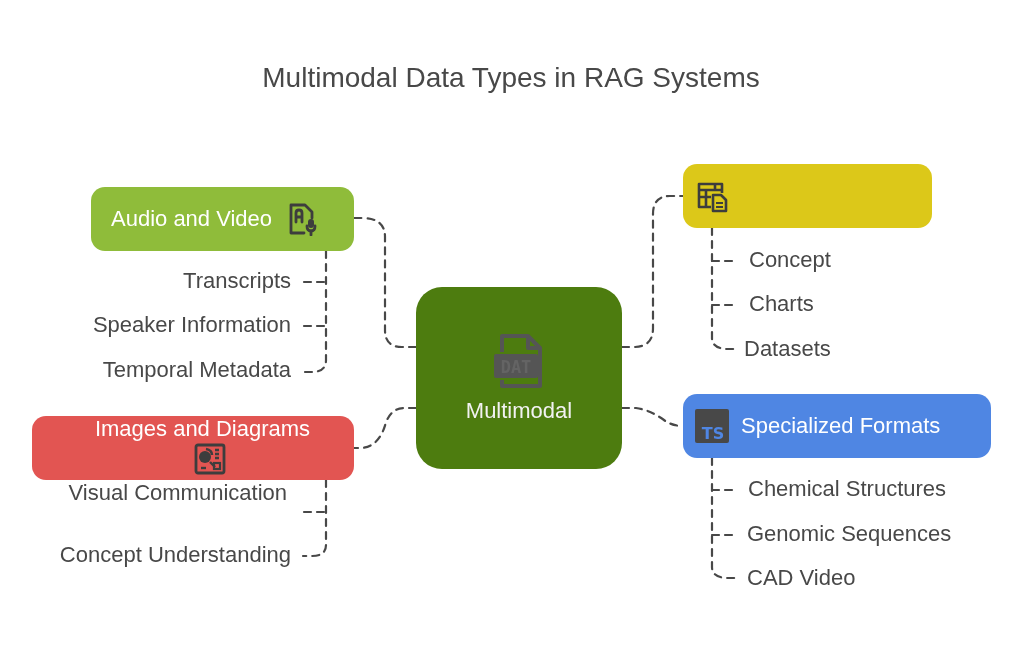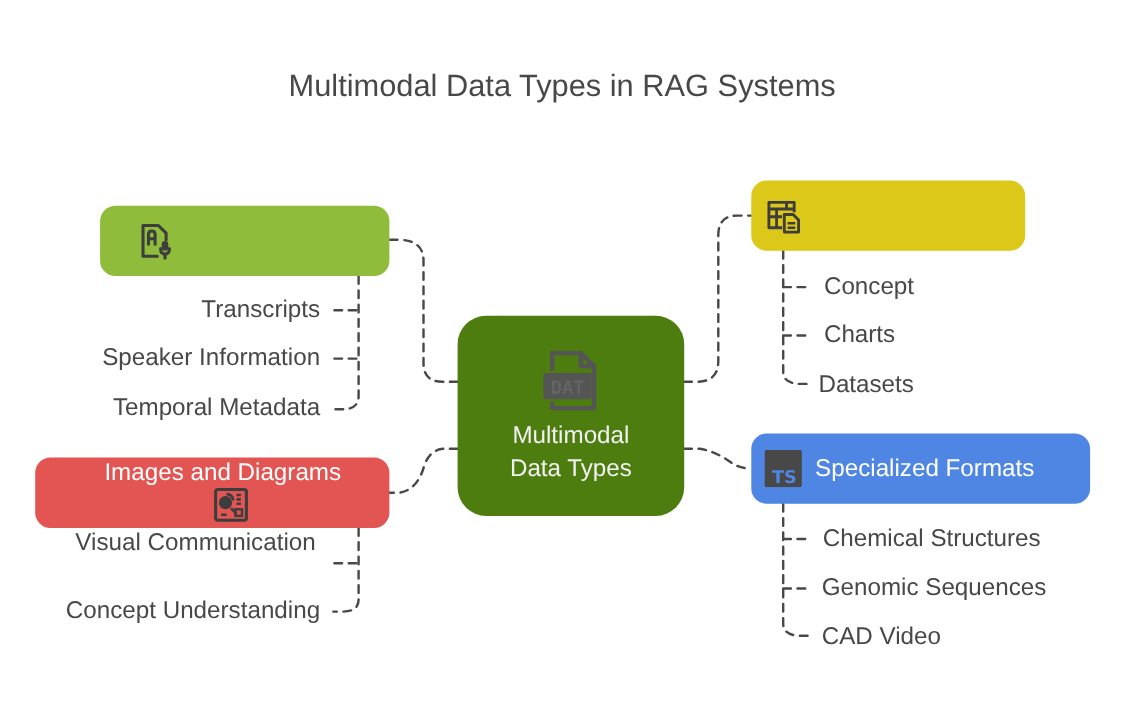--- a/index.html
+++ b/index.html
@@ -62,25 +62,25 @@
   <svg class="icon" viewBox="0 0 62 62">
     <g fill="none" stroke="#555555" stroke-width="4" stroke-linejoin="round">
       <path d="M14 22 V6 H40 L52 18 V56 H14 V50"></path>
       <path d="M40 6 V18 H52"></path>
     </g>
     <rect x="6" y="24" width="44" height="24" rx="2" fill="#555555"></rect>
     <text x="28" y="43" text-anchor="middle" font-family="DejaVu Sans Mono, monospace" font-size="17" font-weight="bold" fill="#646464">DAT</text>
   </svg>
   <div class="label">
     <div>Multimodal</div>
-    <div>Data Types</div>
   </div>
 </div>
 
 <div class="node n-audio">
+  <span class="txt">Audio and Video</span>
   <svg class="ico" viewBox="0 0 34 34">
     <g fill="none" stroke="#3d3d3d" stroke-width="2.8" stroke-linejoin="round" stroke-linecap="round">
       <path d="M18 31 H5 V3 H19 L26 10 V16"></path>
       <path d="M10 20 V11 Q10 8 13 8 Q16 8 16 11 V20 M10 15 H16"></path>
       <path d="M21 24 Q21 29 25 29 Q29 29 29 24"></path>
       <path d="M25 29 V33"></path>
     </g>
     <rect x="22" y="17" width="6" height="9" rx="3" fill="#3d3d3d"></rect>
   </svg>
 </div>

